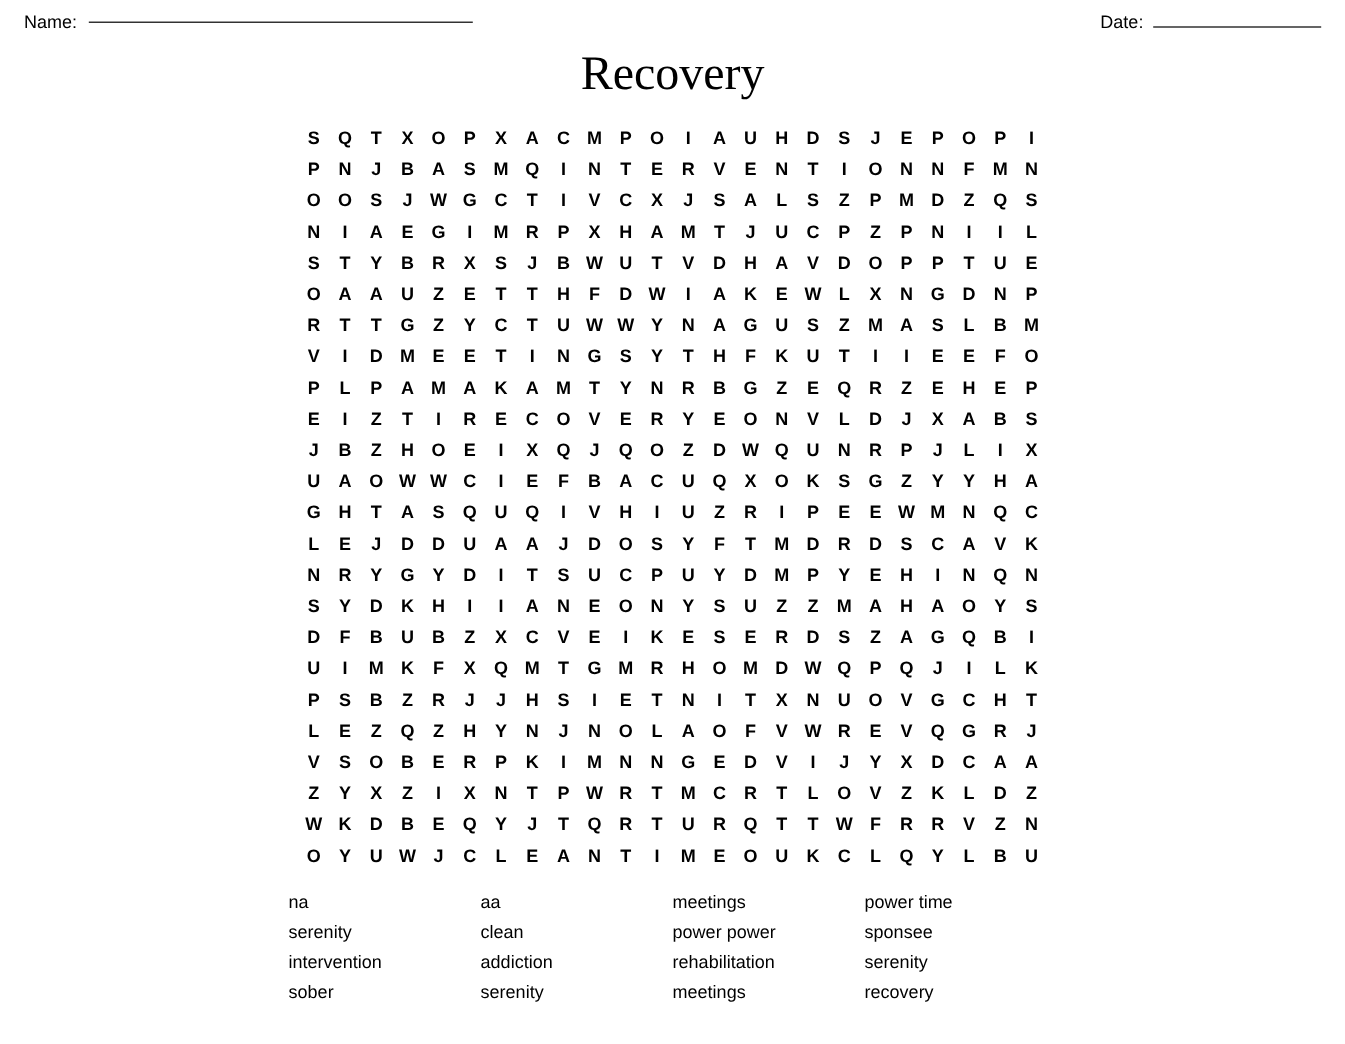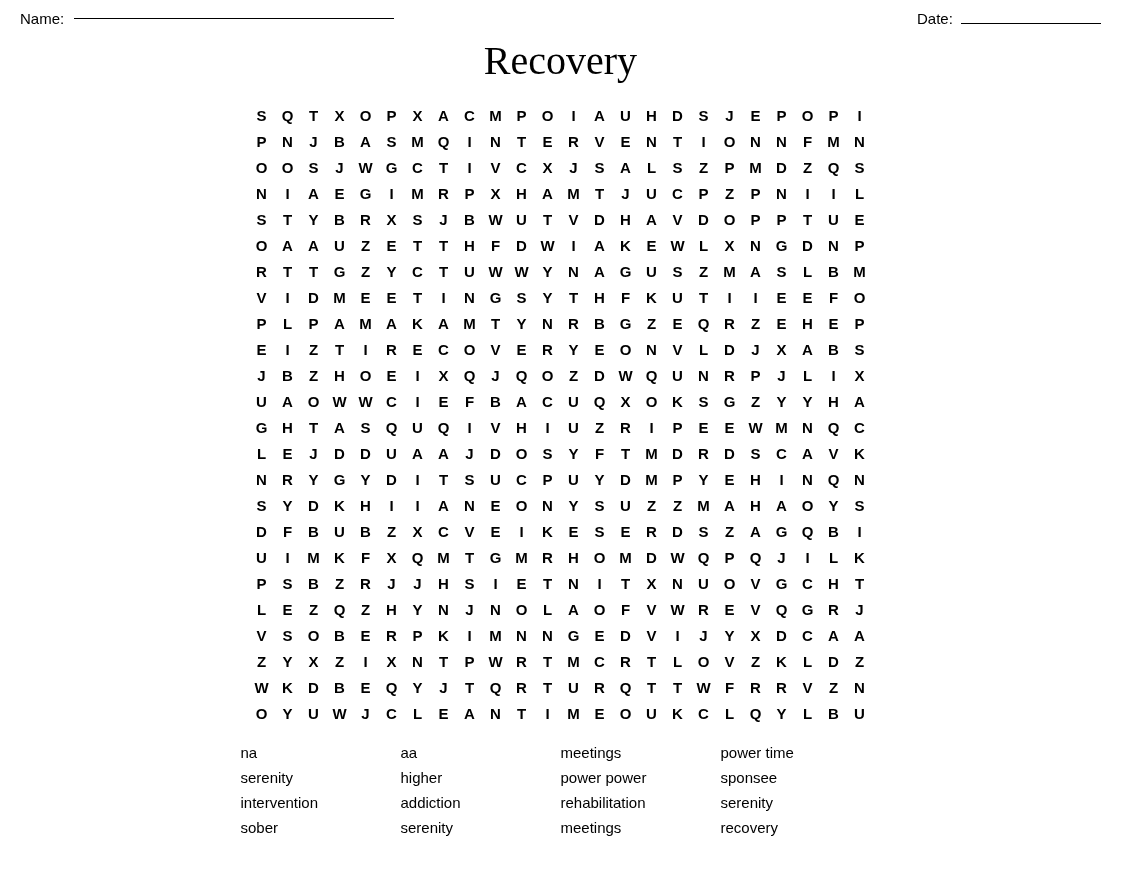--- a/index.html
+++ b/index.html
@@ -663,21 +663,21 @@
       <div class="cell">U</div>
     </div>
 </div>
 
 <div class="word-list" id="word-list">
 <div class="word-item">na</div>
     <div class="word-item">aa</div>
     <div class="word-item">meetings</div>
     <div class="word-item">power time</div>
     <div class="word-item">serenity</div>
-    <div class="word-item">higher</div>
+    <div class="word-item">clean</div>
     <div class="word-item">power power</div>
     <div class="word-item">sponsee</div>
     <div class="word-item">intervention</div>
     <div class="word-item">addiction</div>
     <div class="word-item">rehabilitation</div>
     <div class="word-item">serenity</div>
     <div class="word-item">sober</div>
     <div class="word-item">serenity</div>
     <div class="word-item">meetings</div>
     <div class="word-item">recovery</div>

